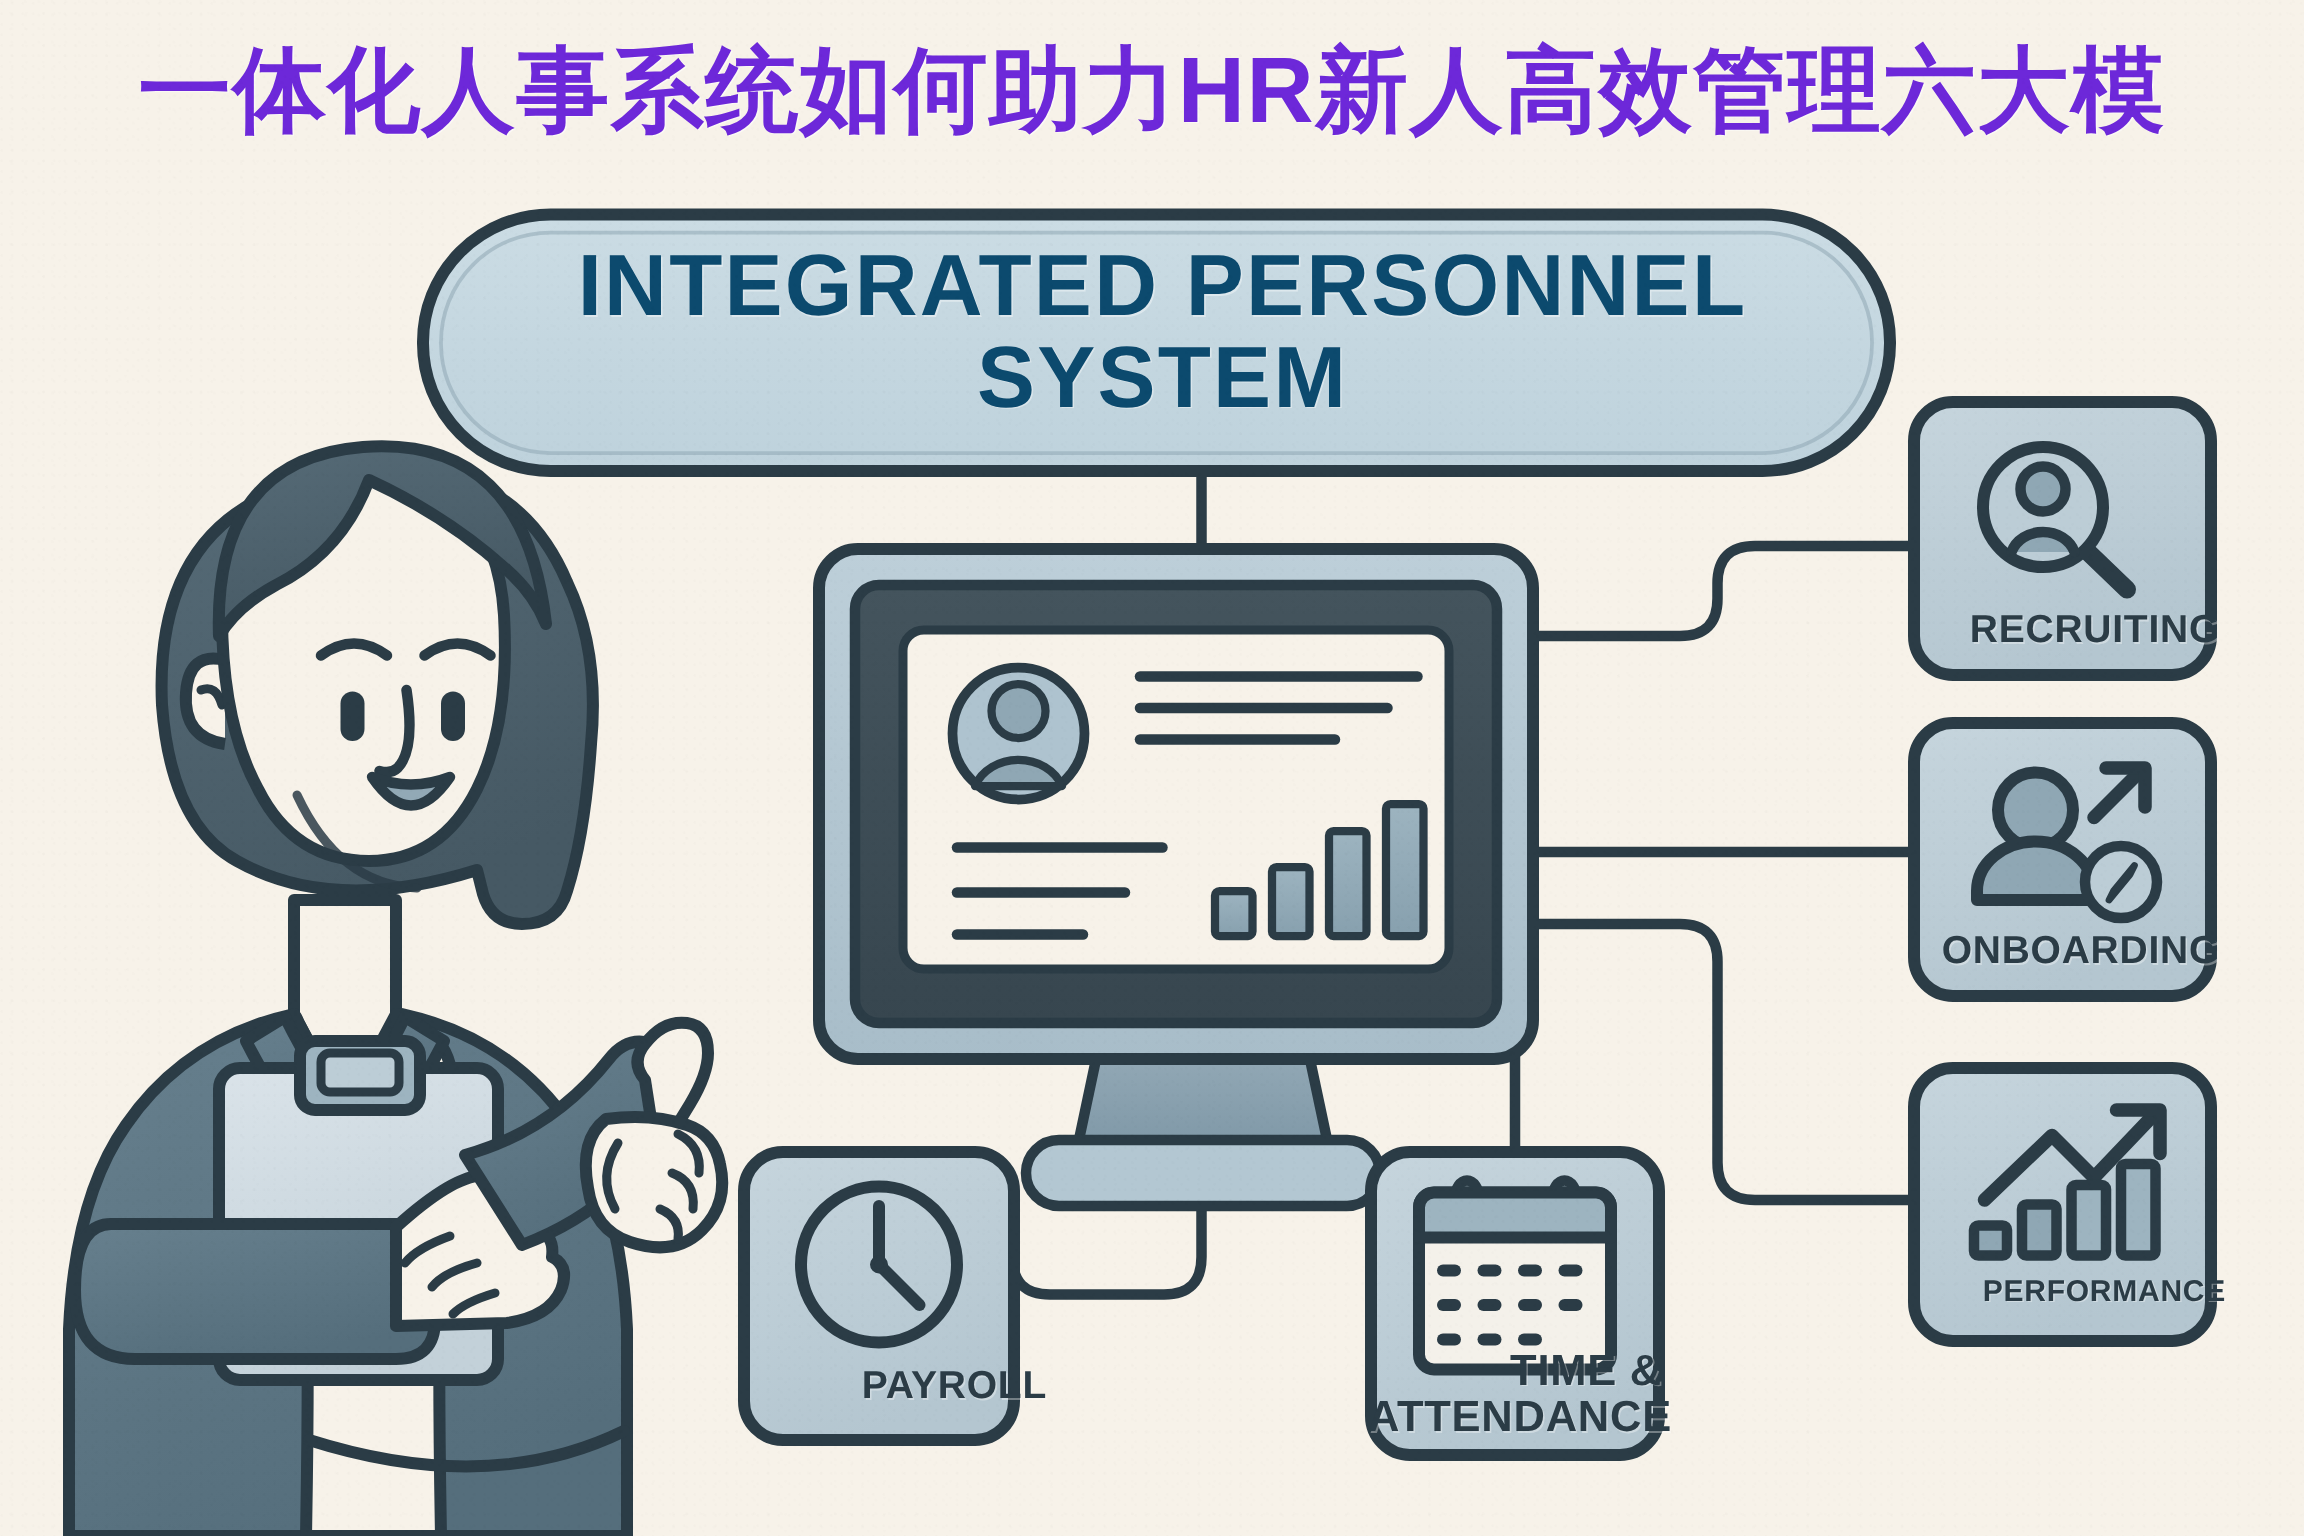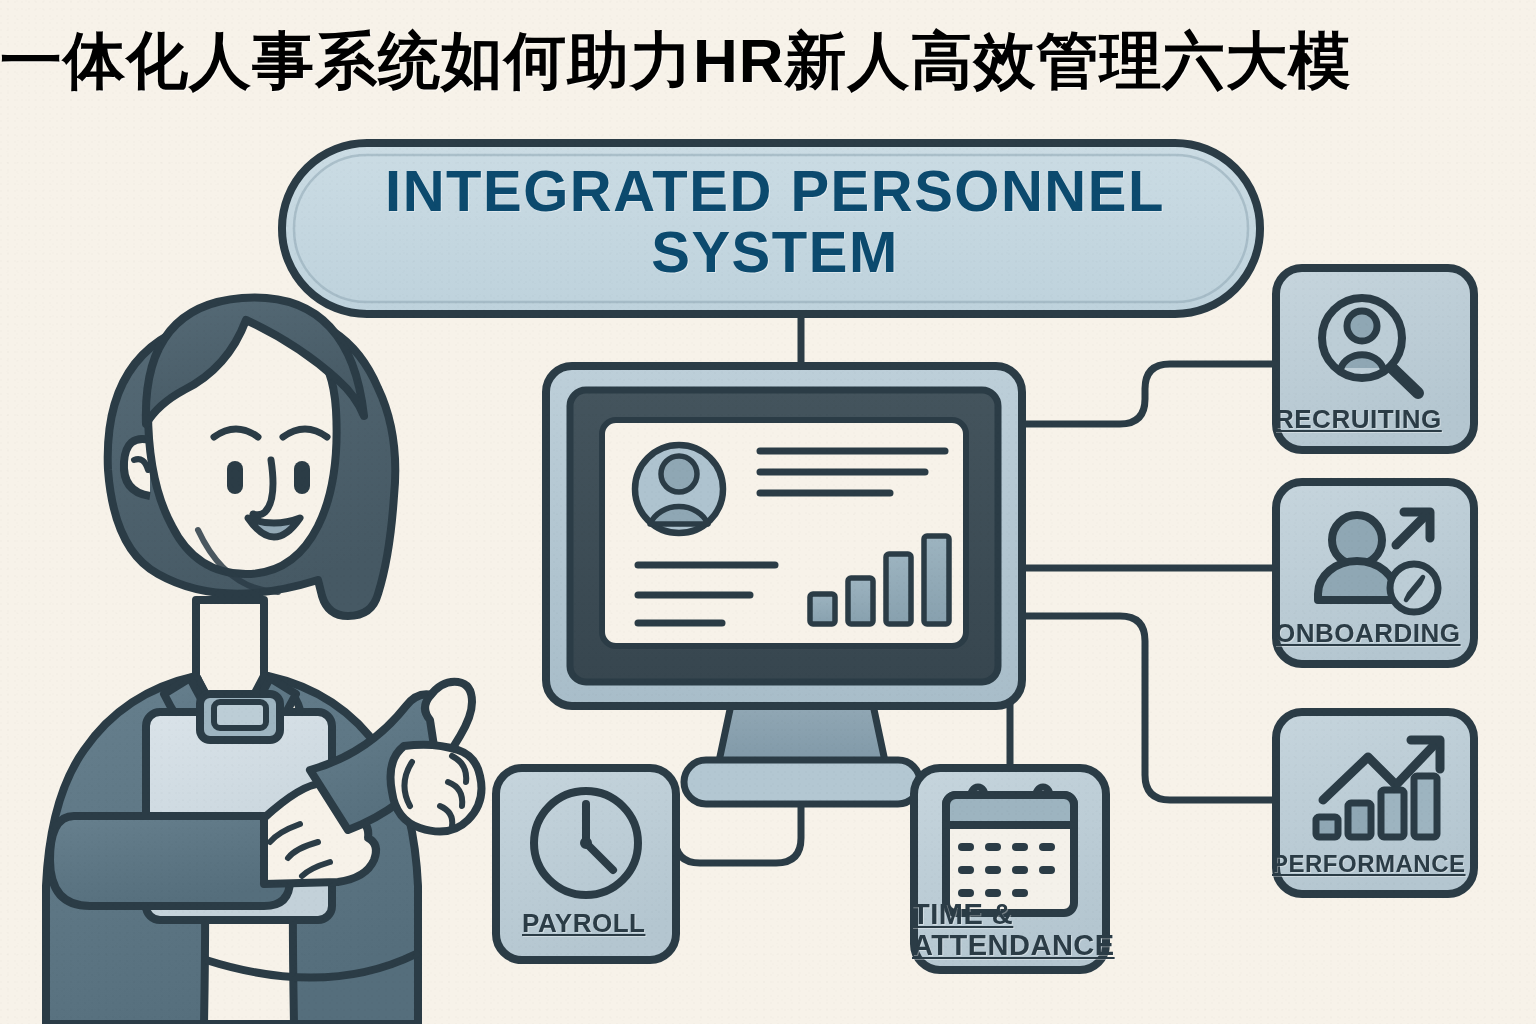--- a/index.html
+++ b/index.html
@@ -21,25 +21,25 @@
     width: 1536px;
     height: 1024px;
     display: block;
   }
   
   .headline {
     position: absolute;
     left: 0;
     top: 30px;
     width: 1536px;
-    text-align: left;
+    text-align: center;
     font-size: 62px;
     font-weight: bold;
     letter-spacing: 1px;
-    color: #000000;
+    color: #6d28d9;
     white-space: nowrap;
     line-height: 1;
     text-shadow: 1px 1px 0 rgba(255,255,255,0.55);
     pointer-events: none;
   }
   .banner-title {
     position: absolute;
     left: 300px;
     top: 160px;
     width: 950px;
@@ -47,33 +47,32 @@
     font-size: 58px;
     font-weight: bold;
     letter-spacing: 1.5px;
     line-height: 1.06;
     color: #0c4a6e;
     text-transform: uppercase;
     text-shadow: 1px 1px 0 rgba(255,255,255,0.4);
   }
   .card-label {
     position: absolute;
-    text-align: left;
+    text-align: right;
     font-size: 26px;
     font-weight: bold;
     letter-spacing: 0.5px;
     color: #2b3c46;
     line-height: 1.06;
     text-transform: uppercase;
     text-shadow: 1px 1px 0 rgba(255,255,255,0.35);
-    text-decoration: underline;
   }
   .lbl-recruiting  { left: 1275px; top: 406px; width: 205px; }
   .lbl-onboarding  { left: 1275px; top: 620px; width: 205px; }
-  .lbl-performance { left: 1272px; top: 851px; width: 212px; font-size: 24px; }
+  .lbl-performance { left: 1272px; top: 851px; width: 212px; font-size: 20px; }
   .lbl-payroll     { left: 522px;  top: 910px; width: 176px; }
   .lbl-timeatt     { left: 912px;  top: 899px; width: 196px; font-size: 29px; }
   
   #grain {
     position: absolute;
     inset: 0;
     pointer-events: none;
     opacity: .25;
     background-image:
       radial-gradient(circle at 17% 31%, rgba(0,0,0,.05) 0 1px, transparent 1px),

